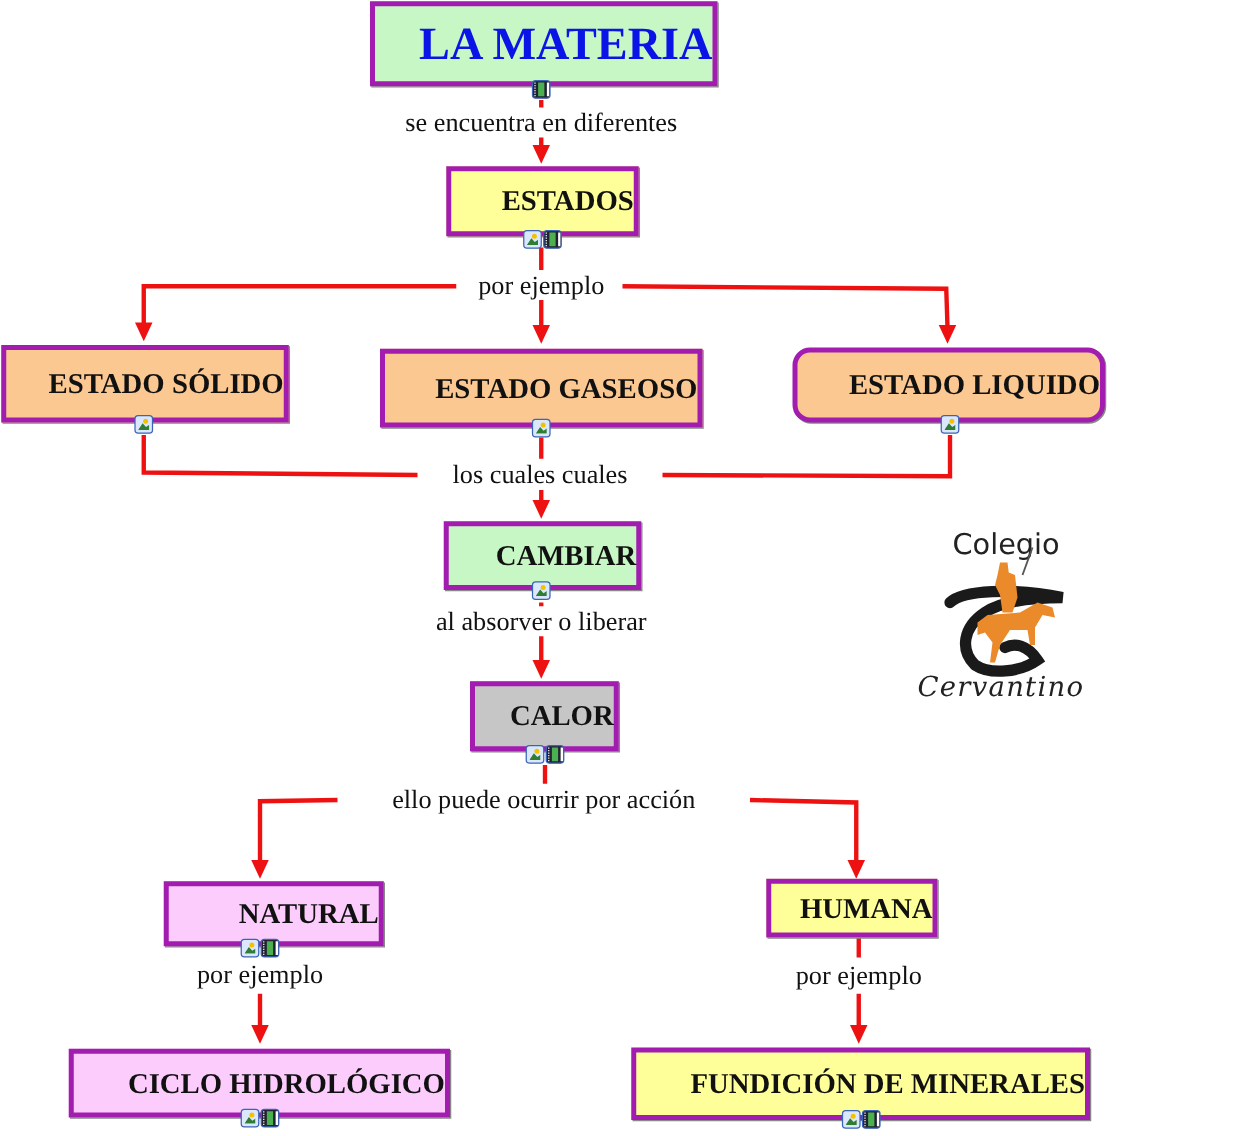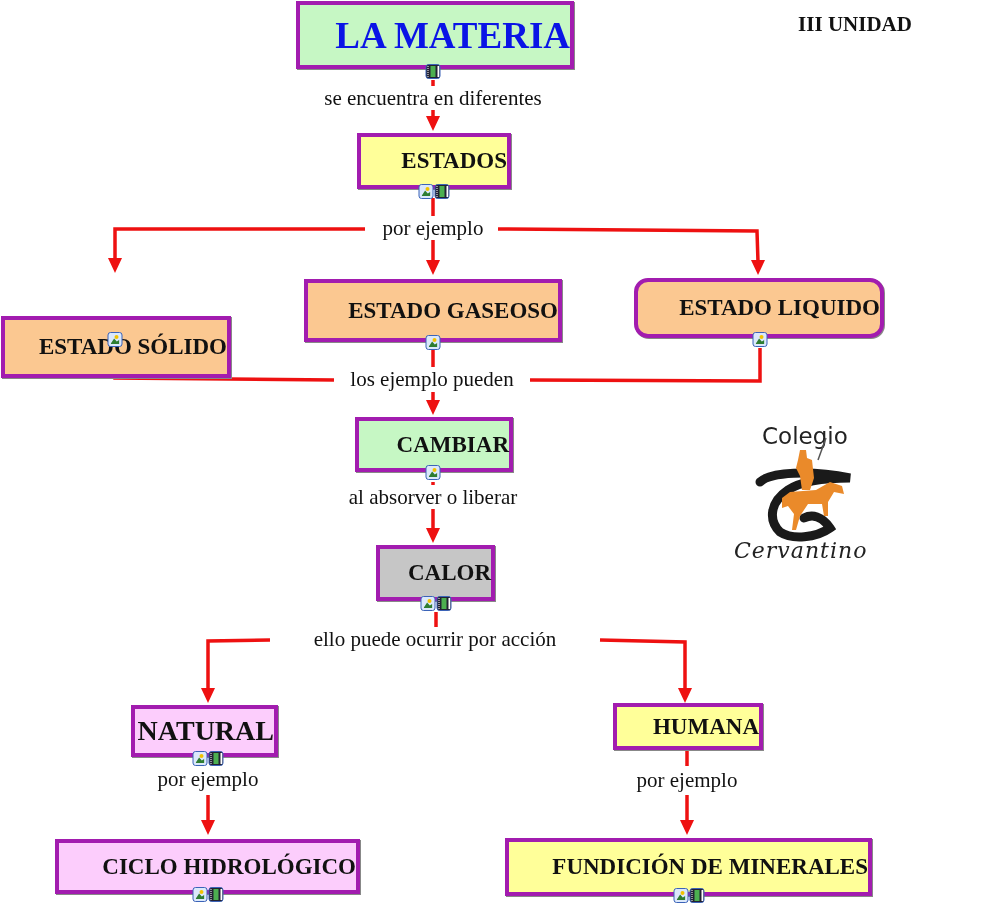--- a/index.html
+++ b/index.html
@@ -75,90 +75,89 @@
     <polygon points="426,400 440,400 433,415"></polygon>
     <polygon points="426,528 440,528 433,543"></polygon>
     <polygon points="201,688 215,688 208,703"></polygon>
     <polygon points="678,688 692,688 685,703"></polygon>
     <polygon points="201,820 215,820 208,835"></polygon>
     <polygon points="680,820 694,820 687,835"></polygon>
   </g>
 </svg>
 
 <div class="title-block">
-  <div>III UNIDAD</div>
 </div>
 
 <div class="node" style="left:296px;top:1px;width:278px;height:68px;background:#c6f7c4;font-size:37px;color:#0a14e6;">
   <span>LA MATERIA</span>
 </div>
 <div class="icons" style="left:433px;top:64px;">
   <span class="ico vid"></span>
 </div>
 <div class="lbl" style="left:433px;top:86px;">se encuentra en diferentes</div>
 
 <div class="node" style="left:357px;top:133px;width:154px;height:56px;background:#ffff99;font-size:23px;">
   <span>ESTADOS</span>
 </div>
 <div class="icons" style="left:434px;top:184px;">
   <span class="ico img"></span>
   <span class="ico vid"></span>
 </div>
 <div class="lbl" style="left:433px;top:216px;">por ejemplo</div>
 
-<div class="node" style="left:1px;top:276px;width:230px;height:62px;background:#fbc891;font-size:23px;margin-top:40px;">
+<div class="node" style="left:1px;top:276px;width:230px;height:62px;background:#fbc891;font-size:23px;">
   <span>ESTADO SÓLIDO</span>
 </div>
 <div class="icons" style="left:115px;top:332px;">
   <span class="ico img"></span>
 </div>
 
 <div class="node" style="left:304px;top:279px;width:258px;height:63px;background:#fbc891;font-size:23px;">
   <span>ESTADO GASEOSO</span>
 </div>
 <div class="icons" style="left:433px;top:335px;">
   <span class="ico img"></span>
 </div>
 
 <div class="node" style="left:634px;top:278px;width:250px;height:60px;background:#fbc891;font-size:23px;border-radius:14px;">
   <span>ESTADO LIQUIDO</span>
 </div>
 <div class="icons" style="left:760px;top:332px;">
   <span class="ico img"></span>
 </div>
 
-<div class="lbl" style="left:432px;top:367px;">los ejemplo pueden</div>
+<div class="lbl" style="left:432px;top:367px;">los cuales cuales</div>
 
 <div class="node" style="left:355px;top:417px;width:158px;height:55px;background:#c6f7c4;font-size:23px;">
   <span>CAMBIAR</span>
 </div>
 <div class="icons" style="left:433px;top:465px;">
   <span class="ico img"></span>
 </div>
 <div class="lbl" style="left:433px;top:485px;">al absorver o liberar</div>
 
 <div class="node" style="left:376px;top:545px;width:119px;height:56px;background:#c6c6c6;font-size:23px;">
   <span>CALOR</span>
 </div>
 <div class="icons" style="left:436px;top:596px;">
   <span class="ico img"></span>
   <span class="ico vid"></span>
 </div>
 <div class="lbl" style="left:435px;top:627px;">ello puede ocurrir por acción</div>
 
-<div class="node" style="left:131px;top:705px;width:147px;height:52px;background:#fccdfc;font-size:28px;">
+<div class="node" style="left:131px;top:705px;width:176px;height:52px;background:#fccdfc;font-size:23px;">
   <span>NATURAL</span>
 </div>
 <div class="icons" style="left:208px;top:751px;">
   <span class="ico img"></span>
   <span class="ico vid"></span>
 </div>
 <div class="lbl" style="left:208px;top:767px;">por ejemplo</div>
 
-<div class="node" style="left:613px;top:703px;width:150px;height:47px;background:#ffff99;font-size:23px;">
+<div class="node" style="left:613px;top:703px;width:137px;height:47px;background:#ffff99;font-size:23px;">
   <span>HUMANA</span>
 </div>
 <div class="lbl" style="left:687px;top:768px;">por ejemplo</div>
 
 <div class="node" style="left:55px;top:839px;width:305px;height:55px;background:#fccdfc;font-size:23px;">
   <span>CICLO HIDROLÓGICO</span>
 </div>
 <div class="icons" style="left:208px;top:887px;">
   <span class="ico img"></span>
   <span class="ico vid"></span>

